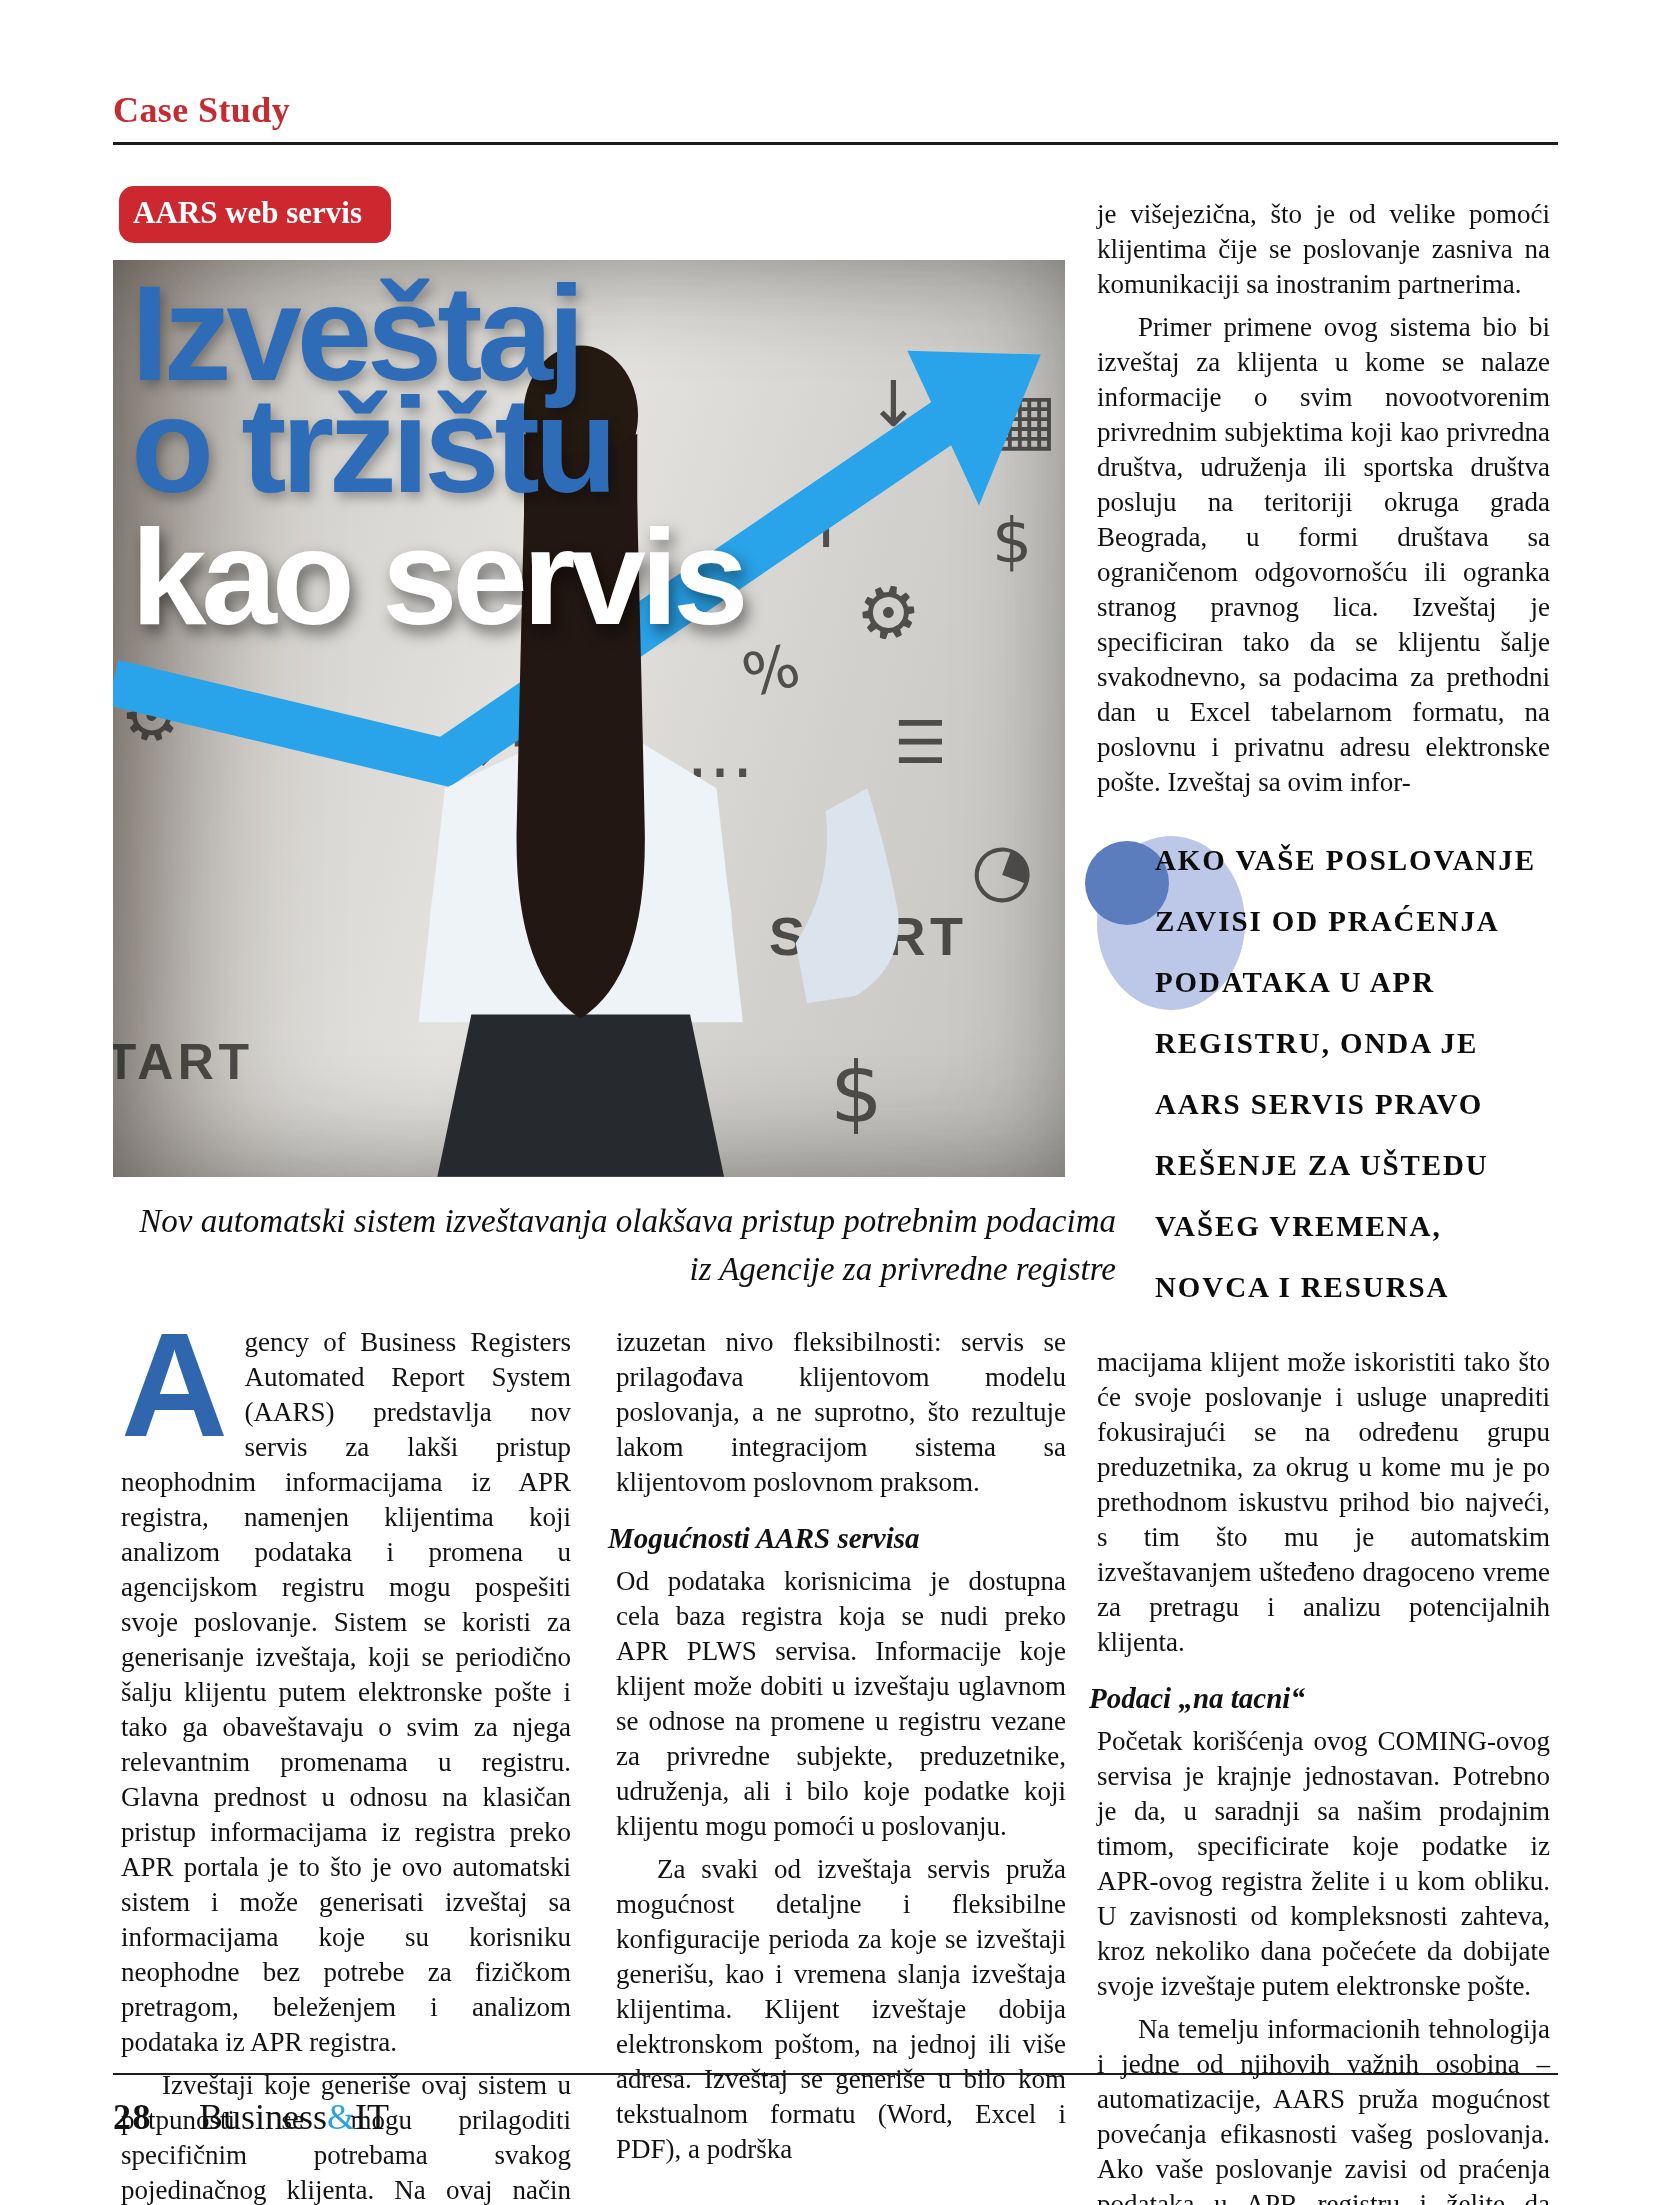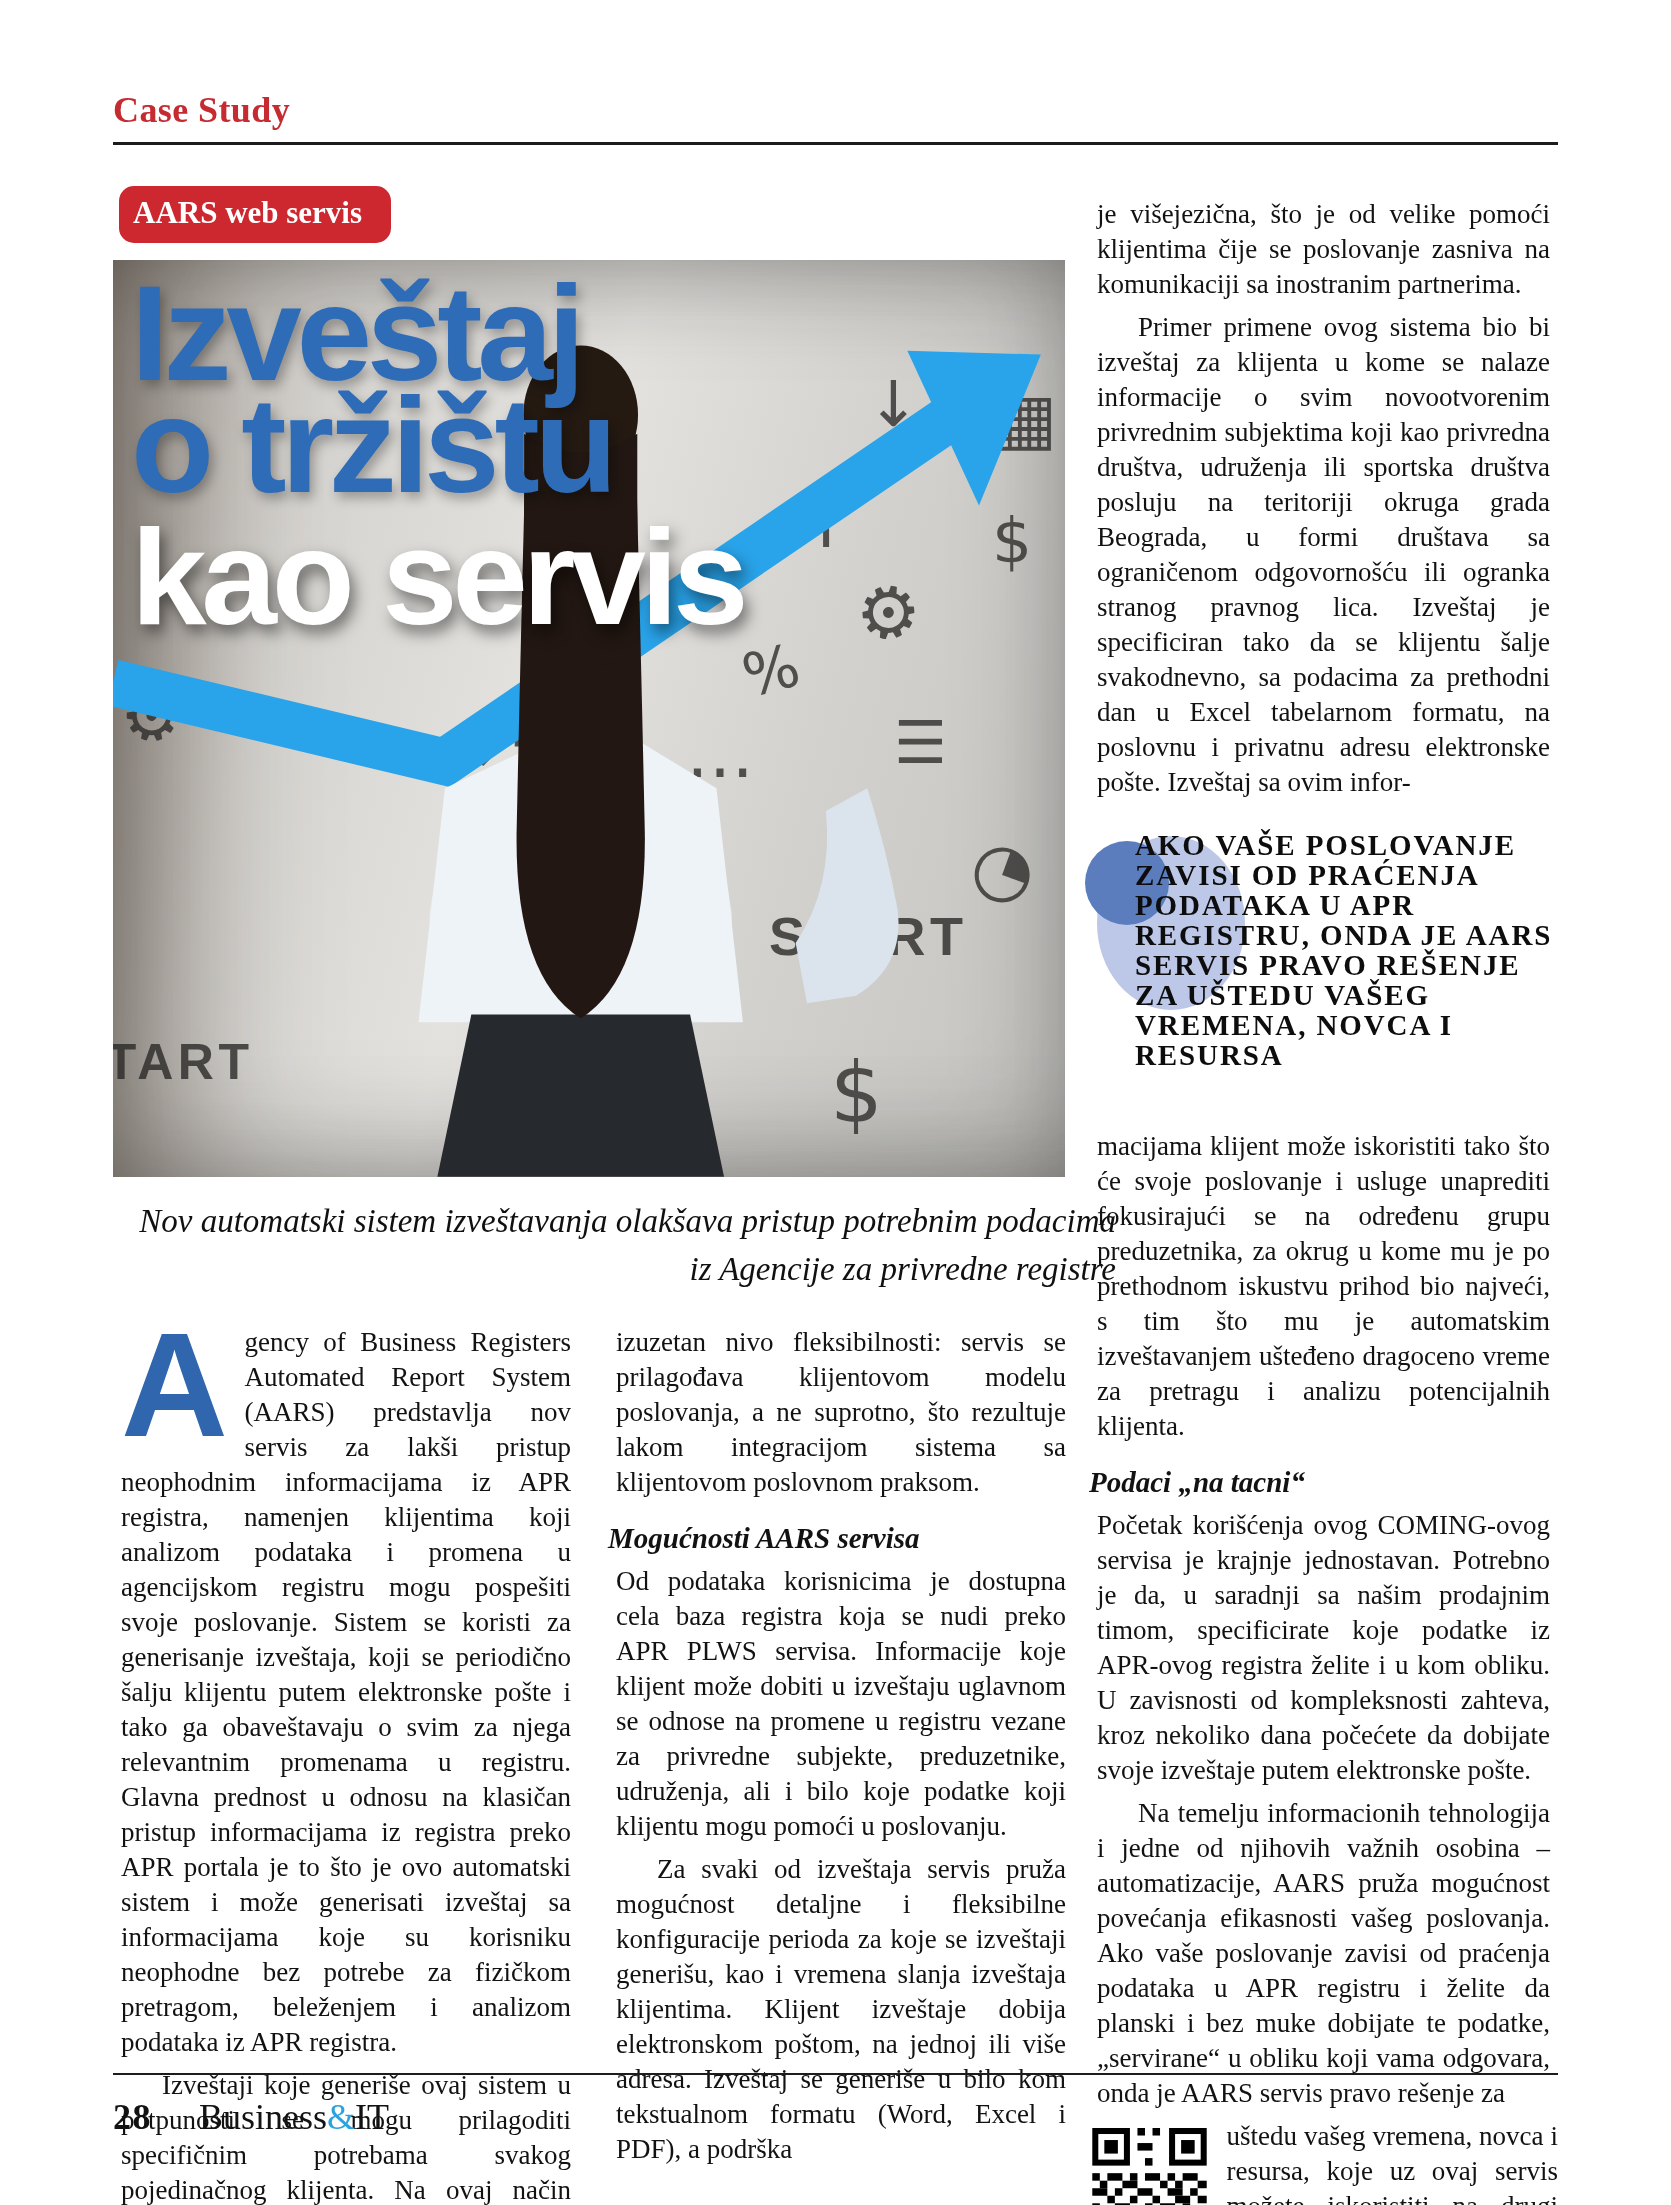--- a/index.html
+++ b/index.html
@@ -44,21 +44,21 @@
   .colhead{font-weight:bold;font-style:italic;font-size:29px;margin:21px 0 4.5px 0 !important;text-align:left;}
   .dropcap{
     float:left;color:#2f66ae;font-family:"Liberation Sans",sans-serif;font-weight:bold;
     font-size:148px;line-height:107px;margin:6px 16.6px 0 0;
   }
   
   .pullquote{position:relative;margin:30px 0 27px 0;min-height:272px;}
   .pq-circle-light{position:absolute;left:7.5px;top:6px;width:148px;height:174px;border-radius:50%;background:#bdc8e8;}
   .pq-circle-dark{position:absolute;left:-4.5px;top:10.6px;width:84px;height:84px;border-radius:50%;background:#5b7dbe;}
   .pq-text{
-    position:relative;margin-left:46px;font-weight:bold;font-size:29px;line-height:30px;
+    position:relative;margin-left:66px;font-weight:bold;font-size:29px;line-height:61px;
     letter-spacing:1.9px;color:#0d0d0d;text-align:left;
   }
   
   .qr-flow{overflow:visible;}
   .qr{float:left;width:115px;height:137px;margin:9px 19.6px 3px 3px;}
   
   .footer-rule{position:absolute;left:113px;top:2073px;width:1445px;height:2.3px;background:#1c1c1c;}
   .footer{position:absolute;left:113px;top:2096px;font-size:36px;}
   .footer .pageno{font-weight:bold;letter-spacing:1.5px;}
   .footer .brand{margin-left:47px;}

